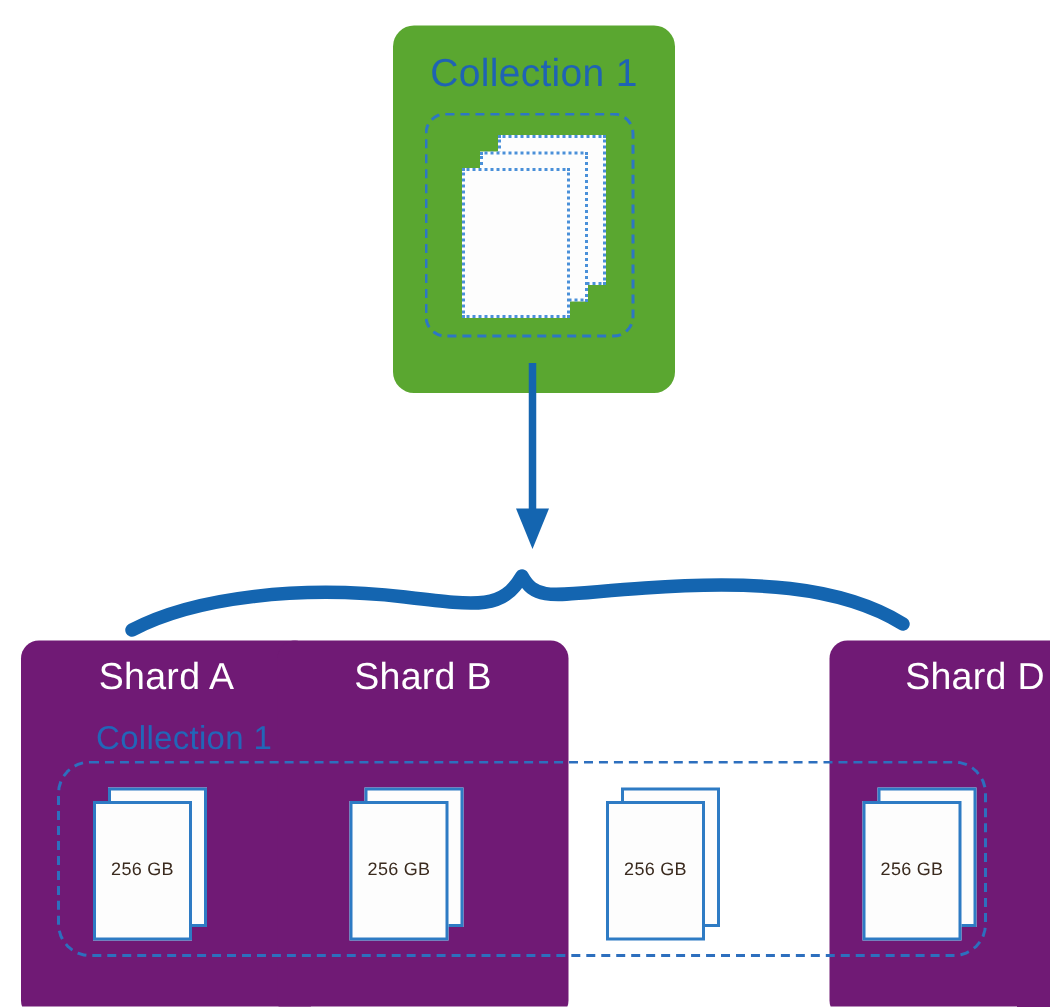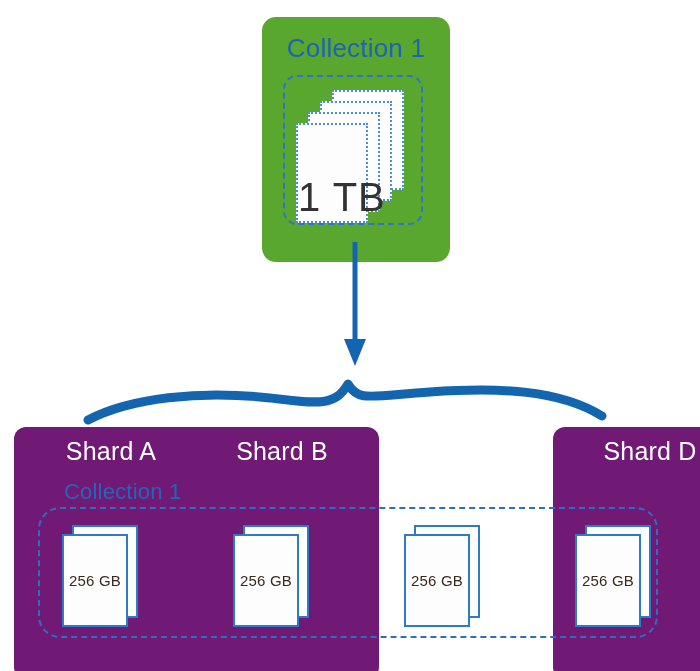--- a/index.html
+++ b/index.html
@@ -89,21 +89,21 @@
   #tb-label {
     top: 50px;
     font-size: 40px;
     font-weight: 400;
     letter-spacing: 1px;
     color: #333333;
   }
 
   .gb-label {
     color: #3A2A1E;
-    font-size: 15px;
+    font-size: 12px;
     font-weight: 400;
     letter-spacing: 0.2px;
   }
 
   
   #arrow-svg {
     position: absolute;
     left: 330px;
     top: 230px;
     width: 50px;
@@ -181,23 +181,20 @@
 
   <div class="green-box" id="collection-box">
     <div class="collection-title">Collection 1</div>
   </div>
 
   <div id="collection-inner-dashed"></div>
 
   <div class="doc dotted" style="left:332px; top:78px; width:72px; height:100px;"></div>
   <div class="doc dotted" style="left:320px; top:89px; width:72px; height:100px;"></div>
   <div class="doc dotted" style="left:308px; top:100px; width:72px; height:100px;"></div>
-  <div class="doc dotted" style="left:296px; top:111px; width:72px; height:100px;">
-    <div class="doc-label" id="tb-label">1 TB</div>
-  </div>
 
   <svg id="arrow-svg" viewBox="0 0 50 125">
     <line x1="25" y1="0" x2="25" y2="108" stroke="#1465B0" stroke-width="5"></line>
     <polygon points="25,124 14,97 36,97" fill="#1465B0"></polygon>
   </svg>
 
   <svg id="brace-svg" viewBox="0 0 560 66">
     <path d="M 18 56
              C 60 34, 130 26, 200 34
              C 250 40, 265 42, 278 20

